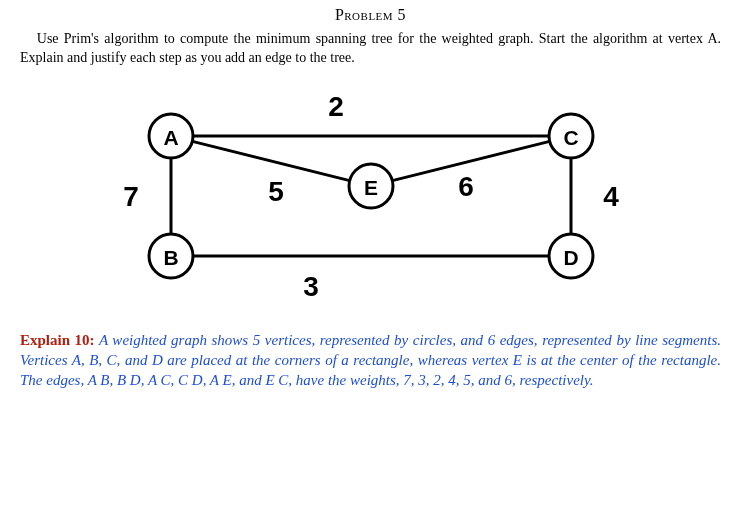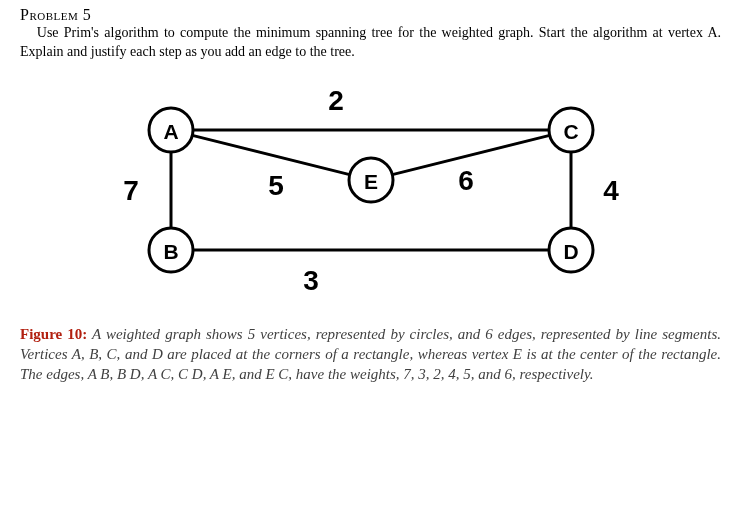--- a/index.html
+++ b/index.html
@@ -9,24 +9,25 @@
     height: 509px;
     background: #fff;
     font-family: "Times New Roman", Times, serif;
     color: #000;
     overflow: hidden;
   }
   .page {
     padding: 6px 20px 0 20px;
   }
   .title {
-    text-align: left;
+    text-align: center;
     font-variant: small-caps;
     font-size: 16px;
     letter-spacing: 0.5px;
+    margin-bottom: 6px;
   }
   .prompt {
     font-size: 14px;
     line-height: 1.35;
     text-align: justify;
     text-indent: 1.2em;
     margin: 0 0 18px 0;
   }
   .figure-wrap {
     width: 100%;
@@ -42,21 +43,21 @@
     line-height: 1.35;
     text-align: justify;
     font-style: italic;
     margin: 0;
   }
   .caption .fig-label {
     font-weight: bold;
     font-style: normal;
     color: #b22010;
   }
-  .caption .fig-text { color: #404040; }
+  .caption .fig-text { color: #1d4ed8; }
 
   
   .edge { stroke: #000; stroke-width: 3; fill: none; }
   .node-circ { fill: #fff; stroke: #000; stroke-width: 3; }
   .node-label { font: bold 21px Arial, sans-serif; fill: #000; text-anchor: middle; dominant-baseline: central; }
   .weight { font: bold 28px Arial, sans-serif; fill: #000; text-anchor: middle; dominant-baseline: central; }
 </style>
 </head>
 <body>
 
@@ -103,18 +104,18 @@
           </g>
           <g>
             <circle cx="280" cy="100" r="22" class="node-circ"></circle>
             <text x="280" y="101" class="node-label">E</text>
           </g>
         </g>
     </svg>
   </div>
 
   <p class="caption">
-    <span class="fig-label">Figure 10:</span>
+    <span class="fig-label">Explain 10:</span>
     <span> </span>
     <span class="fig-text">A weighted graph shows 5 vertices, represented by circles, and 6 edges, represented by line segments. Vertices A, B, C, and D are placed at the corners of a rectangle, whereas vertex E is at the center of the rectangle. The edges, A B, B D, A C, C D, A E, and E C, have the weights, 7, 3, 2, 4, 5, and 6, respectively.</span>
   </p>
 
 </div>
 
 </body></html>

